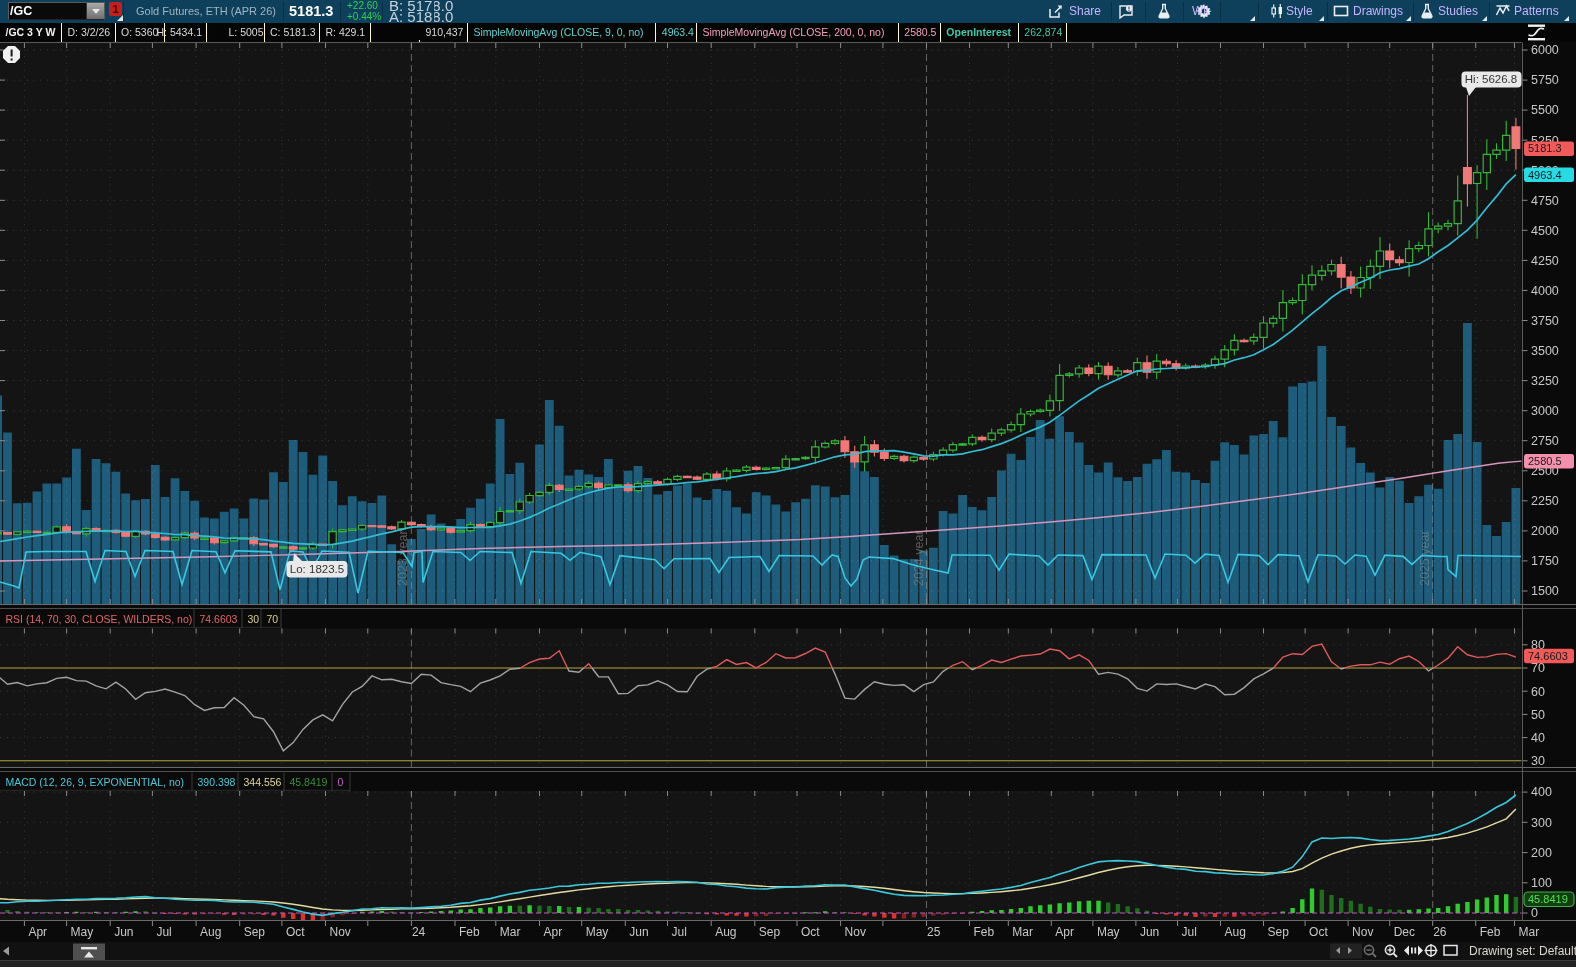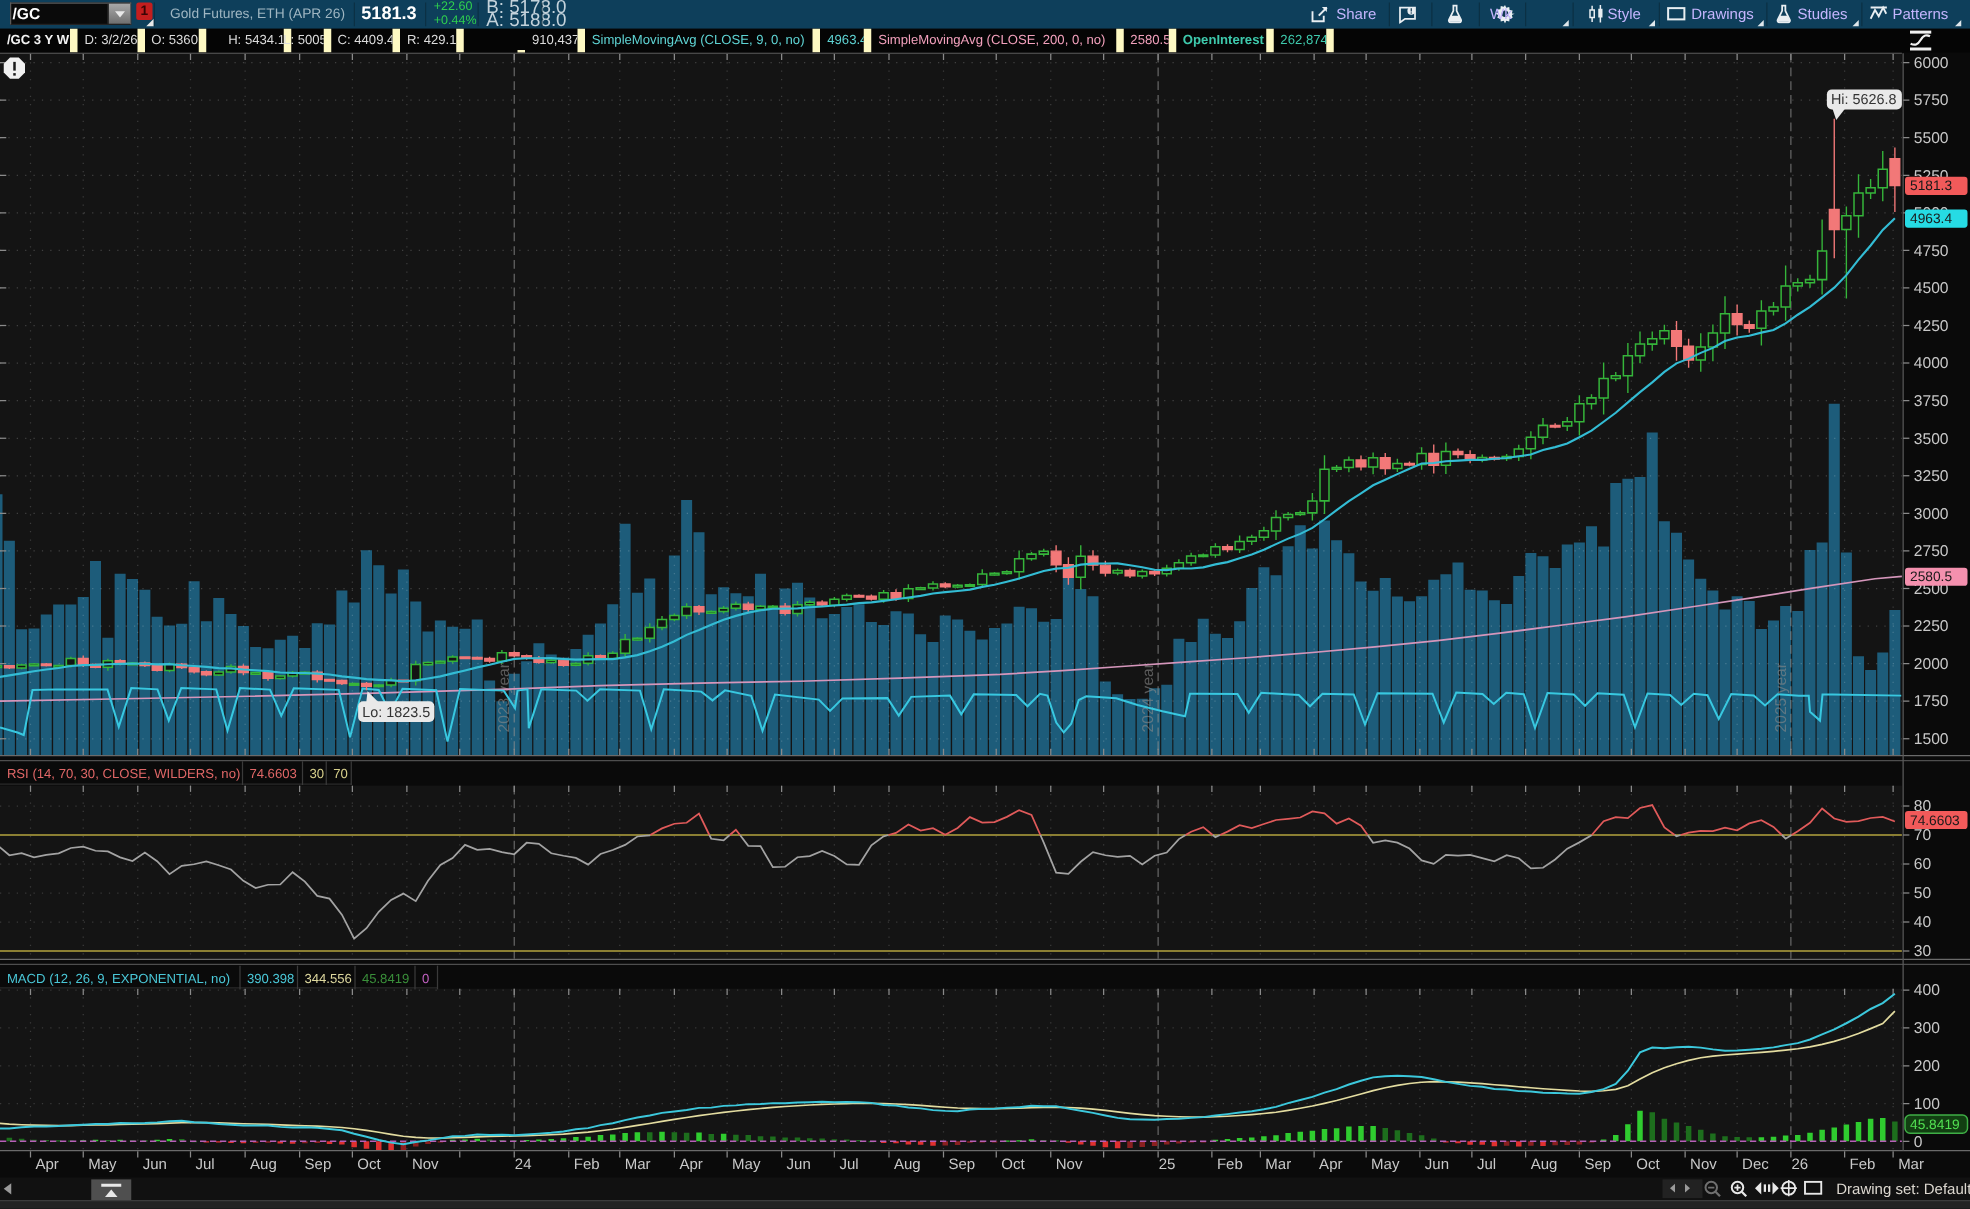--- a/index.html
+++ b/index.html
@@ -3,21 +3,21 @@
 *{margin:0;padding:0;box-sizing:border-box}
 body{width:1576px;height:967px;background:#0a0a0a;font-family:"Liberation Sans",sans-serif;overflow:hidden;position:relative}
 #hdr{position:absolute;left:0;top:0;width:1576px;height:23px;background:#0e3f5b}
 #hdr .ht{position:absolute;top:4px;font-size:12px;color:#c4b5fd}
 #hdr .hi{position:absolute;top:3px;width:16px;height:16px}
 #combo{position:absolute;left:8px;top:2px;width:97px;height:18px;background:#0a0a0a;border:1px solid #5a5a5a;border-bottom-color:#222;color:#fff;font-size:12.5px;font-weight:bold;line-height:16px;padding-left:1px}
 #combobtn{position:absolute;right:0;top:0;width:18px;height:16px;background:linear-gradient(#a8a8a8,#6f6f6f);border-left:1px solid #333}
 #combobtn:after{content:"";position:absolute;left:5px;top:6px;border-left:4px solid transparent;border-right:4px solid transparent;border-top:5px solid #e8e8e8}
 #badge{position:absolute;left:109px;top:2px;width:13px;height:14px;background:#c41e1e;border-radius:2px;color:#3a0505;font-size:11px;font-weight:bold;text-align:center;line-height:14px}
 #row2{position:absolute;left:0;top:23px;width:1576px;height:19px;background:#050505;font-size:10.5px}
-.c2{position:absolute;top:0;height:19px;line-height:19px;padding-left:5.5px;border-right:6px solid #fef9c3;overflow:hidden;white-space:nowrap}
+.c2{position:absolute;top:0;height:19px;line-height:19px;padding-left:5.5px;border-right:1px solid #fef9c3;overflow:hidden;white-space:nowrap}
 #chart{position:absolute;left:0;top:42px}
 </style></head>
 <body>
 <div id="hdr">
   <div id="combo">/GC<div id="combobtn"></div></div>
   <div id="badge">1</div>
   <div style="position:absolute;left:117px;top:15px;width:0;height:0;border-left:6px solid transparent;border-bottom:6px solid #e8e8e8"></div>
   <div style="position:absolute;left:123px;top:2px;width:1px;height:19px;background:#0b3044"></div>
   <span style="position:absolute;left:136px;top:4.5px;font-size:11px;color:#9fb6c2">Gold Futures, ETH (APR 26)</span>
   <div style="position:absolute;left:283px;top:2px;width:1px;height:19px;background:#0b3044"></div>
@@ -81,23 +81,23 @@
       <path d="M1.5 12 5 5l3 5 3.5-7 2.5 5" fill="none" stroke="#e8eef2" stroke-width="1.5"></path>
       <line x1="1.5" y1="3" x2="14.5" y2="3" stroke="#e8eef2" stroke-width="1.5"></line>
     </svg>
     <span class="ht" style="left:1514px">Patterns</span>
     <div style="position:absolute;left:1564px;top:16px;width:0;height:0;border-left:5px solid transparent;border-bottom:5px solid #dfe7ec"></div>
 </div>
 <div id="row2">
     <div class="c2" style="left:0px;width:62px;color:#f2f2f2;font-weight:bold;">/GC 3 Y W</div>
     <div class="c2" style="left:62px;width:53.5px;color:#dcdcdc;">D: 3/2/26</div>
     <div class="c2" style="left:115.5px;width:49.5px;color:#dcdcdc;">O: 5360</div>
-    <div class="c2" style="left:177px;width:56px;color:#dcdcdc;">H: 5434.1</div>
+    <div class="c2" style="left:151px;width:56px;color:#dcdcdc;">H: 5434.1</div>
     <div class="c2" style="left:221px;width:43.5px;color:#dcdcdc;text-align:right;">L: 5005</div>
-    <div class="c2" style="left:264.5px;width:55.5px;color:#dcdcdc;">C: 4409.4</div>
+    <div class="c2" style="left:264.5px;width:55.5px;color:#dcdcdc;">C: 5181.3</div>
     <div class="c2" style="left:320px;width:50.69999999999999px;color:#dcdcdc;">R: 429.1</div>
     <div class="c2" style="left:370.7px;width:49.30000000000001px;color:#f2f2f2;font-weight:normal;margin-top:17px;">Volume</div>
     <div class="c2" style="left:420px;width:47.89999999999998px;color:#dcdcdc;">910,437</div>
     <div class="c2" style="left:467.9px;width:188.39999999999998px;color:#5fd4d4;">SimpleMovingAvg (CLOSE, 9, 0, no)</div>
     <div class="c2" style="left:656.3px;width:40.700000000000045px;color:#5fd4d4;">4963.4</div>
     <div class="c2" style="left:697px;width:201.79999999999995px;color:#f2a0bc;">SimpleMovingAvg (CLOSE, 200, 0, no)</div>
     <div class="c2" style="left:898.8px;width:42.0px;color:#f2a0bc;">2580.5</div>
     <div class="c2" style="left:940.8px;width:78.0px;color:#3ec9ac;font-weight:bold;">OpenInterest</div>
     <div class="c2" style="left:1018.8px;width:47.90000000000009px;color:#3ec9ac;">262,874</div>
   </div>

